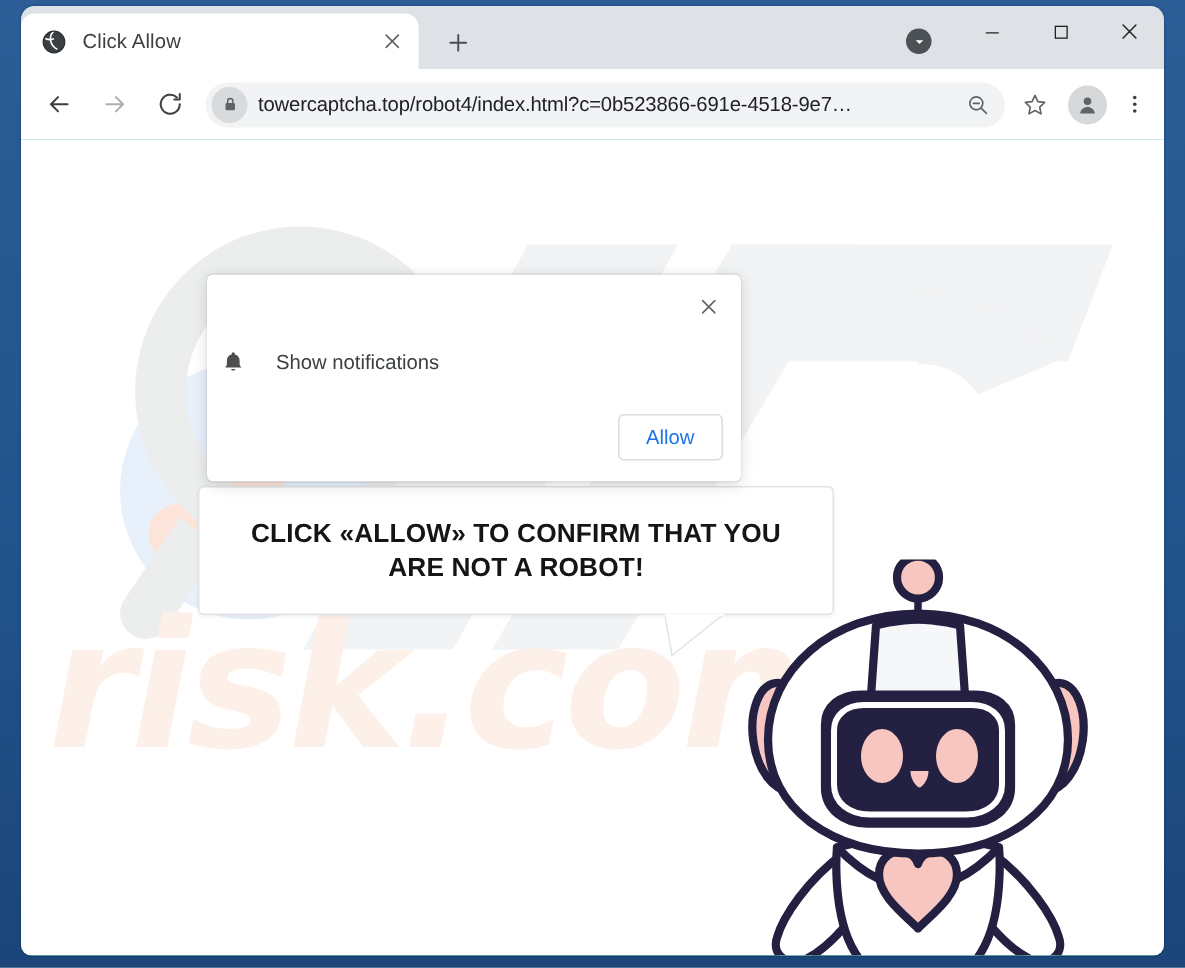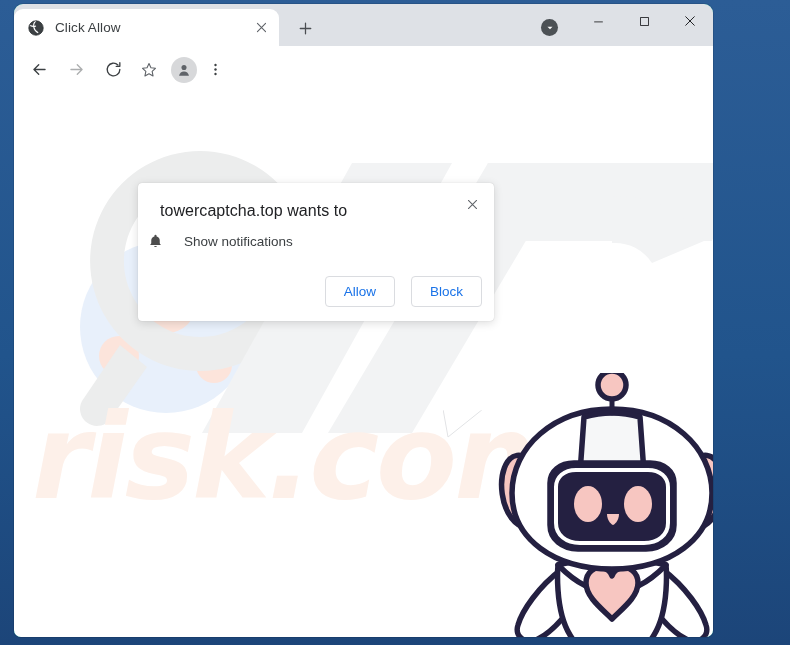--- a/index.html
+++ b/index.html
@@ -24,21 +24,21 @@
     content: "";
     position: absolute;
     inset: 0;
     background: linear-gradient(180deg, #2c5d96 0%, #21548c 55%, #1c4579 100%);
     z-index: 0;
   }
 
   #browser-window {
     position: absolute;
     left: 14px; top: 4px;
-    width: 699px; height: 633px;
+    width: 762px; height: 633px;
     background: #14b8a6;
     border-radius: 9px 9px 7px 7px;
     overflow: hidden;
     z-index: 2;
     box-shadow: 0 0 0 1px rgba(0,0,0,0.10);
   }
 
   
   #tab-strip {
     position: relative;
@@ -394,20 +394,36 @@
           <path d="M5 12 H19 M13 6 L19 12 L13 18" fill="none" stroke="#3c4043" stroke-width="1.7" stroke-linecap="round" stroke-linejoin="round"></path>
         </svg>
       </div>
       <div class="nav-btn">
         <svg viewBox="0 0 24 24" width="19" height="19">
           <path d="M20 12a8 8 0 1 1-2.4-5.7" fill="none" stroke="#3c4043" stroke-width="1.7" stroke-linecap="round"></path>
           <path d="M20 3.4 V8 H15.4" fill="none" stroke="#3c4043" stroke-width="1.7" stroke-linecap="round" stroke-linejoin="round"></path>
         </svg>
       </div>
 
+      <div id="omnibox">
+        <span id="site-info-button">
+          <svg viewBox="0 0 14 14" width="11" height="11">
+            <rect x="3" y="6" width="8" height="6" rx="1" fill="#5f6368"></rect>
+            <path d="M4.8 6 V4.4a2.2 2.2 0 0 1 4.4 0V6" fill="none" stroke="#5f6368" stroke-width="1.25"></path>
+          </svg>
+        </span>
+        <span id="url-text">towercaptcha.top/robot4/index.html?c=0b523866-691e-4518-9e7…</span>
+        <span id="zoom-icon-button">
+          <svg viewBox="0 0 20 20" width="16" height="16">
+            <circle cx="8.6" cy="8.6" r="5.4" fill="none" stroke="currentColor" stroke-width="1.4"></circle>
+            <path d="M6.2 8.6 H11" stroke="currentColor" stroke-width="1.4" stroke-linecap="round"></path>
+            <path d="M12.6 12.6 L17 17" stroke="currentColor" stroke-width="1.4" stroke-linecap="round"></path>
+          </svg>
+        </span>
+      </div>
 
       <div id="bookmark-button">
         <svg viewBox="0 0 24 24" width="18" height="18">
           <path d="M12 3.4 L14.6 9 L20.6 9.7 L16.2 13.9 L17.4 19.9 L12 16.9 L6.6 19.9 L7.8 13.9 L3.4 9.7 L9.4 9 Z" fill="none" stroke="currentColor" stroke-width="1.45" stroke-linejoin="round"></path>
         </svg>
       </div>
 
       <div id="profile-button">
         <svg viewBox="0 0 24 24" width="16" height="16">
           <circle cx="12" cy="8.2" r="3.8" fill="#5f6368"></circle>
@@ -440,20 +456,23 @@
 
           <path d="M300 30 L400 30 L250 300 L150 300 Z" fill="#f2f3f4"></path>
           <path d="M436 30 L690 30 L660 108 L406 108 Z" fill="#f2f3f4"></path>
           <path d="M436 30 L520 30 L360 300 L276 300 Z" fill="#f2f3f4"></path>
           <path d="M560 64 a96 96 0 0 1 92 44 L600 130 a44 44 0 0 0 -40 -20 Z" fill="#f2f3f4"></path>
         </svg>
 
         <div id="wm-text">risk.com</div>
       </div>
 
+      <div id="speech-bubble">
+        <div id="speech-bubble-text">CLICK «ALLOW» TO CONFIRM THAT YOU ARE NOT A ROBOT!</div>
+      </div>
       <svg id="bubble-tail" viewBox="0 0 42 30">
         <path d="M0 0 L40 0 L5 28 Z" fill="#ffffff" stroke="#e2e3e5" stroke-width="1"></path>
         <path d="M0 0 L40 0" stroke="#ffffff" stroke-width="2.5"></path>
       </svg>
 
       <svg id="robot-mascot" viewBox="0 0 245 320">
         <g fill="none" stroke="#242041" stroke-width="5.5" stroke-linecap="round" stroke-linejoin="round">
 
           <ellipse cx="120" cy="298" rx="32" ry="5.5" fill="#0b0b0b" stroke="none"></ellipse>
 
@@ -488,39 +507,37 @@
 
           <ellipse cx="94" cy="131" rx="14" ry="18" fill="#f7c6c1" stroke="none"></ellipse>
           <ellipse cx="144" cy="131" rx="14" ry="18" fill="#f7c6c1" stroke="none"></ellipse>
 
           <path d="M113 141 L125 141 C125 148 120 152 119 152 C118 152 113 148 113 141 Z" fill="#f7c6c1" stroke="none"></path>
         </g>
       </svg>
 
       <div id="permission-dialog">
 
-        <div id="dialog-title">towercaptcha.top wants to</div>
 
         <div id="dialog-close">
           <svg viewBox="0 0 16 16" width="13" height="13">
             <path d="M3 3 L13 13 M13 3 L3 13" stroke="currentColor" stroke-width="1.3" stroke-linecap="round"></path>
           </svg>
         </div>
 
         <div id="permission-row">
           <span id="bell-icon">
             <svg viewBox="0 0 20 20" width="17" height="17">
               <path d="M10 2.2 a1.3 1.3 0 0 1 1.3 1.3 v.5 a5 5 0 0 1 3.7 4.8 v3.2 l1.3 2.2 H3.7 L5 12 V8.8 a5 5 0 0 1 3.7-4.8 v-.5 A1.3 1.3 0 0 1 10 2.2 Z" fill="#4d4d4d"></path>
               <path d="M8.2 15.2 a1.9 1.9 0 0 0 3.6 0 Z" fill="#4d4d4d"></path>
             </svg>
           </span>
           <span id="permission-label">Show notifications</span>
         </div>
 
         <div id="dialog-actions">
           <button class="dialog-btn">Allow</button>
-          <button class="dialog-btn">Block</button>
         </div>
       </div>
 
     </div>
   </div>
 </div>
 
 </body></html>

